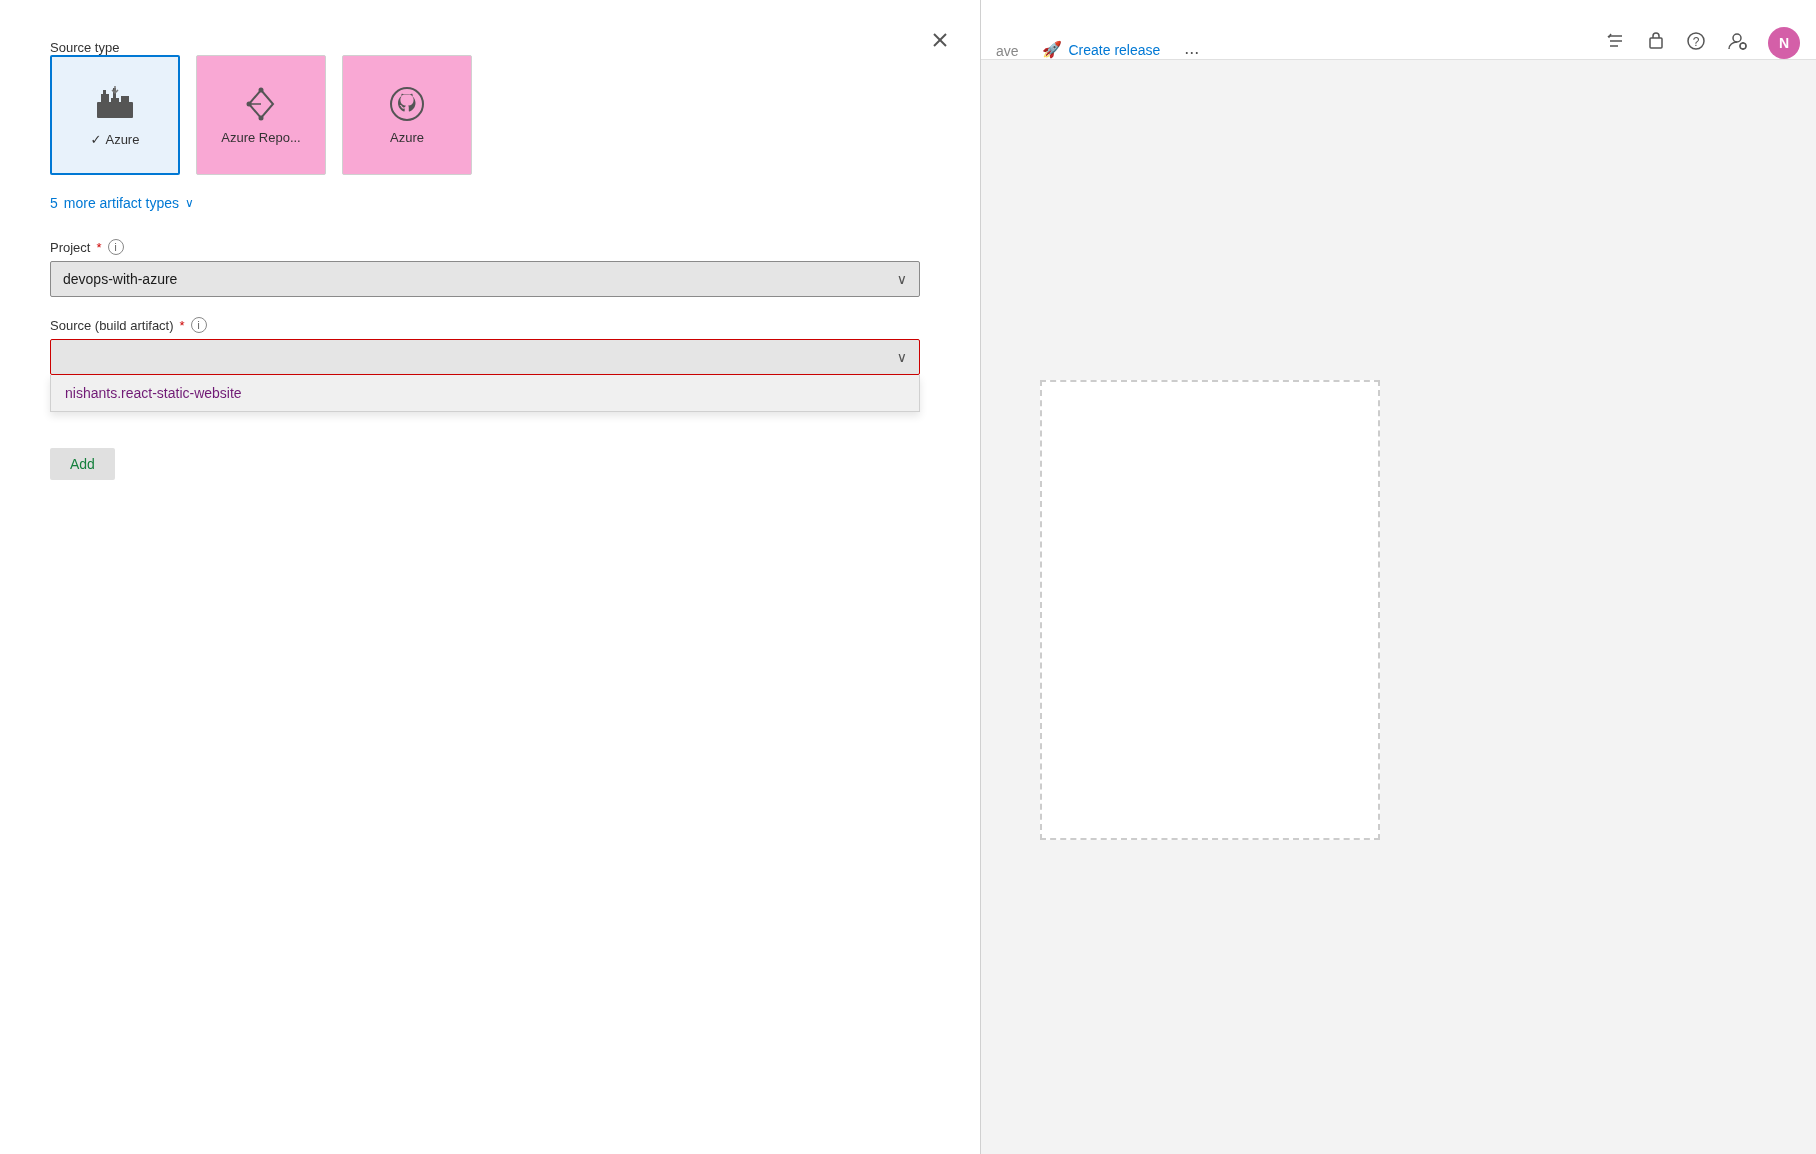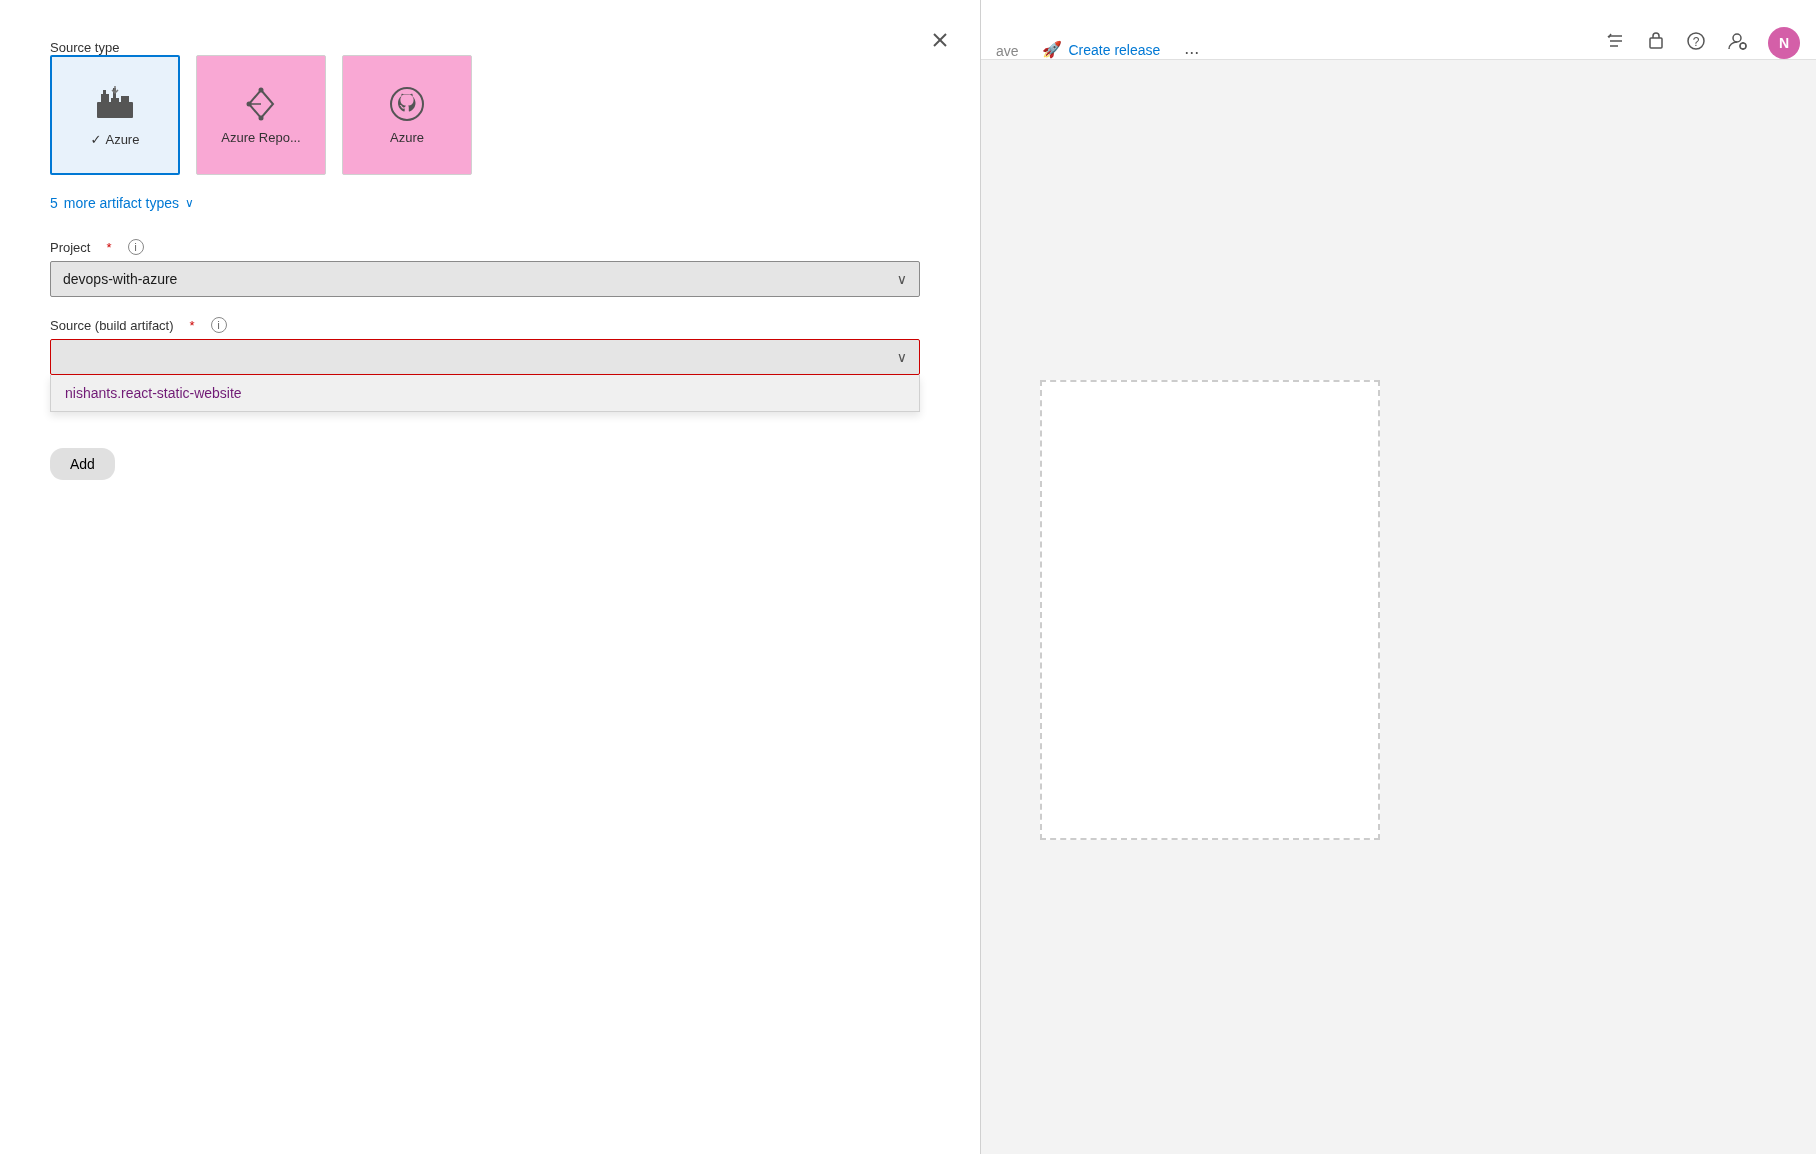--- a/index.html
+++ b/index.html
@@ -211,21 +211,21 @@
     .form-group {
       margin-bottom: 20px;
     }
 
     .form-label {
       font-size: 13px;
       color: #333;
       margin-bottom: 6px;
       display: flex;
       align-items: center;
-      gap: 16px;
+      gap: 6px;
     }
 
     .required-star {
       color: #c00;
     }
 
     .info-icon {
       width: 16px;
       height: 16px;
       border-radius: 50%;
@@ -279,23 +279,23 @@
       cursor: pointer;
       background: #f0f0f0;
     }
 
     
     .add-btn {
       height: 32px;
       padding: 0 20px;
       background: #e0e0e0;
       border: none;
-      border-radius: 13px;
-      font-size: 14px;
-      color: #000000;
+      border-radius: 2px;
+      font-size: 14px;
+      color: #15803d;
       cursor: pointer;
       margin-top: 16px;
     }
 
     
     .panel-divider {
       position: absolute;
       top: 0;
       left: 980px;
       width: 1px;

